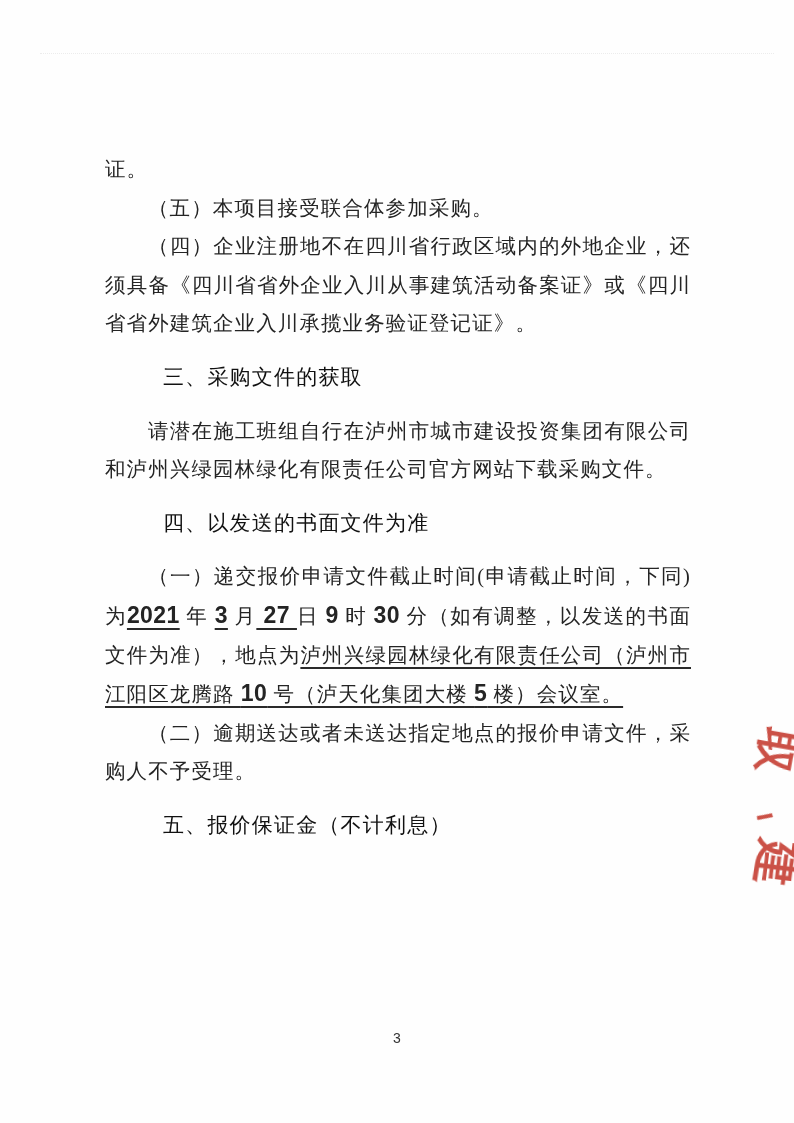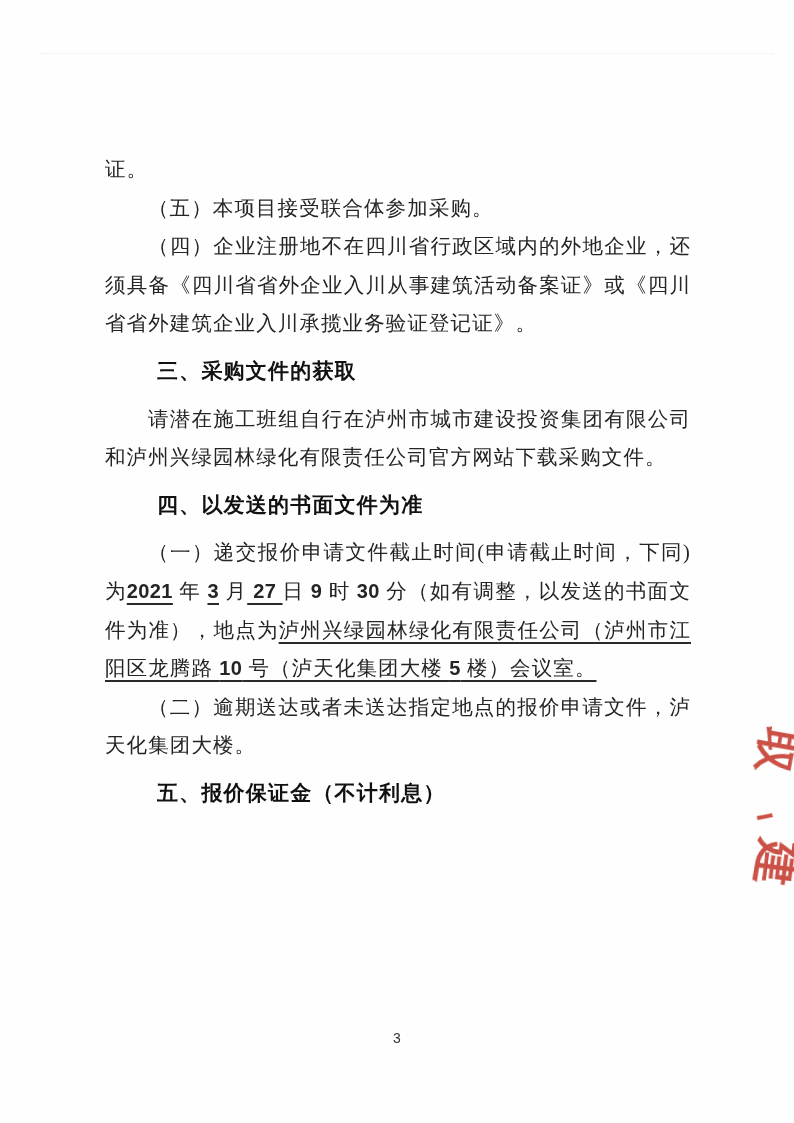--- a/index.html
+++ b/index.html
@@ -28,32 +28,32 @@
   .para {
     margin: 0;
     font-size: 20.5px;
     line-height: 38.6px;
     letter-spacing: 1.1px;
     text-align: justify;
     color: #242424;
   }
   .para.indent { text-indent: 43px; }
   .heading {
-    margin: 9px;
+    margin: 15px;
     font-family: "Liberation Sans", sans-serif;
-    font-weight: 700;
+    font-weight: 400;
     font-size: 21px;
     line-height: 38.6px;
     letter-spacing: 1.2px;
     text-indent: 43px;
     color: #111;
   }
   .num {
     font-family: "Liberation Sans", sans-serif;
-    font-size: 20px;
+    font-size: 23px;
     font-weight: 600;
     letter-spacing: 0.4px;
   }
   .u {
     text-decoration: underline;
     text-underline-offset: 5px;
     text-decoration-thickness: 1.6px;
     text-decoration-color: #2a2a2a;
   }
   .page-number {
@@ -99,21 +99,21 @@
     <p class="para indent">（四）企业注册地不在四川省行政区域内的外地企业，还须具备《四川省省外企业入川从事建筑活动备案证》或《四川省省外建筑企业入川承揽业务验证登记证》。</p>
 
     <p class="heading">三、采购文件的获取</p>
 
     <p class="para indent">请潜在施工班组自行在泸州市城市建设投资集团有限公司和泸州兴绿园林绿化有限责任公司官方网站下载采购文件。</p>
 
     <p class="heading">四、以发送的书面文件为准</p>
 
     <p class="para indent"><span>（一）递交报价申请文件截止时间(申请截止时间，下同)为</span><span class="num u">2021</span><span> 年 </span><span class="num u">3</span><span> 月</span><span class="num u"> 27 </span><span>日 </span><span class="num">9</span><span> 时 </span><span class="num">30</span><span> 分（如有调整，以发送的书面文件为准），地点为</span><span class="u">泸州兴绿园林绿化有限责任公司（泸州市江阳区龙腾路 </span><span class="num u">10</span><span class="u"> 号（泸天化集团大楼 </span><span class="num u">5</span><span class="u"> 楼）会议室。</span></p>
 
-    <p class="para indent">（二）逾期送达或者未送达指定地点的报价申请文件，泸天化集团大楼。</p>
+    <p class="para indent">（二）逾期送达或者未送达指定地点的报价申请文件，采购人不予受理。</p>
 
     <p class="heading">五、报价保证金（不计利息）</p>
 
 
   </div>
 
   <div class="stamp">
     <span class="frag frag1">取</span>
     <span class="frag frag2">丶丶</span>
     <span class="frag frag3">建</span>

